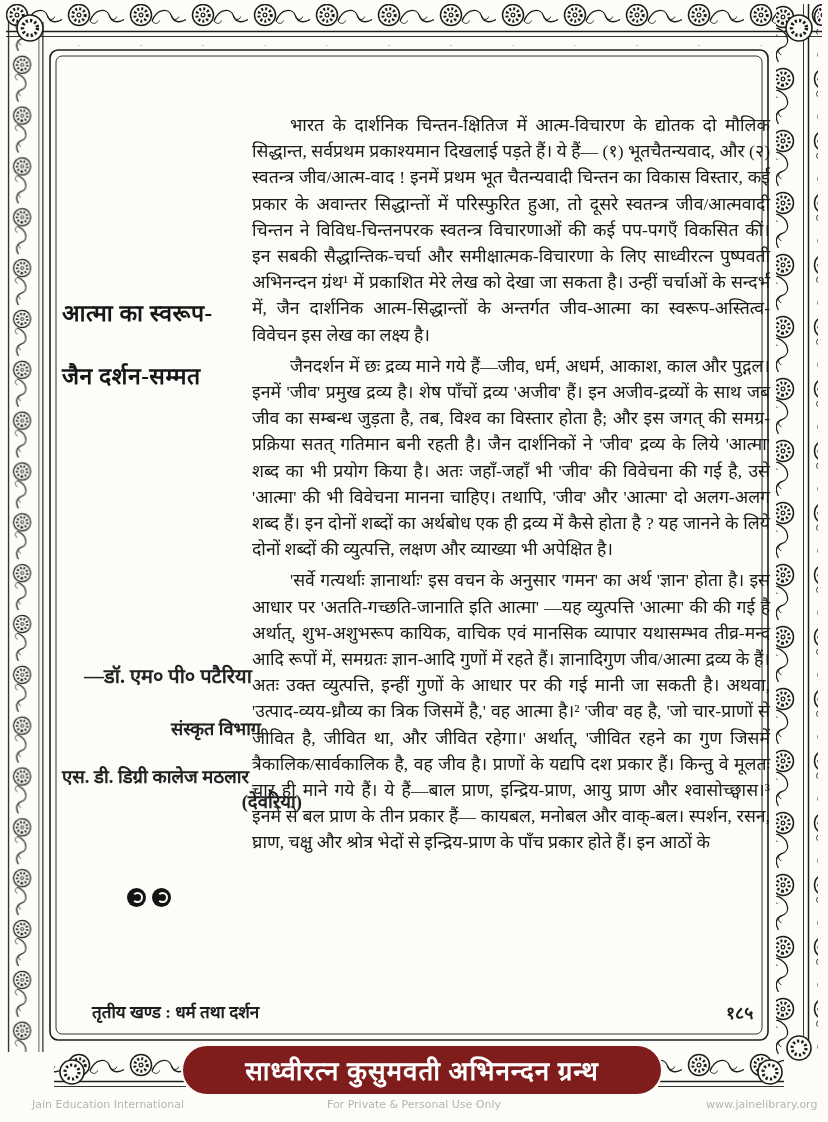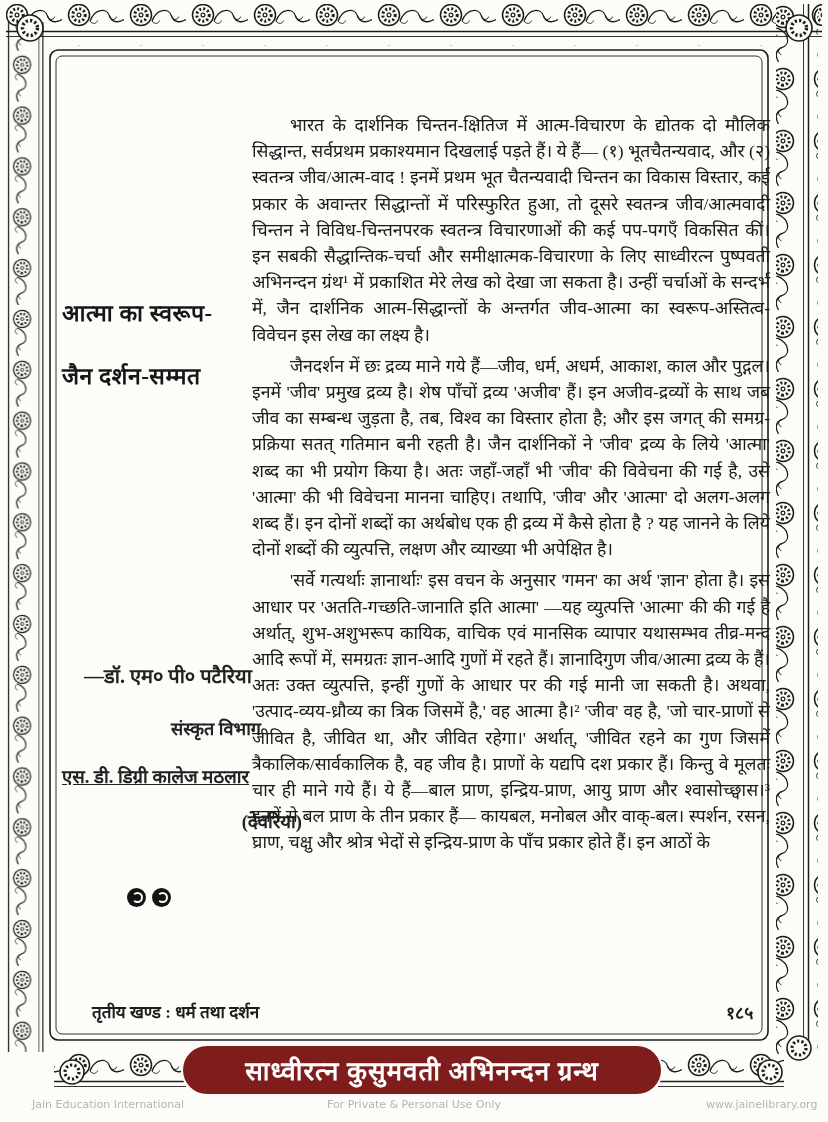--- a/index.html
+++ b/index.html
@@ -17,21 +17,21 @@
 
   
   #sidebar-title { left:62px; top:296px; width:200px; }
   #sidebar-title div {
     font-size:23px; font-weight:bold; letter-spacing:.5px;
     margin-bottom:31px; white-space:nowrap; color:#161616;
   }
   #author-block { left:62px; top:662px; width:248px; font-weight:bold; color:#222; }
   #author-block .a-name   { font-size:20px; padding-left:22px; margin-bottom:27px; white-space:nowrap; }
   #author-block .a-dept   { font-size:18px; text-align:center; padding-left:60px; margin-bottom:23px; }
-  #author-block .a-college{ font-size:18.5px; margin-bottom:20px; white-space:nowrap;text-decoration:underline; }
+  #author-block .a-college{ font-size:18.5px; white-space:nowrap; }
   #author-block .a-city   { font-size:18.5px; text-align:right; padding-right:8px; }
 
   #ornament-pair { left:127px; top:888px; display:flex; gap:6px; }
   .rosette-dot {
     width:19px; height:19px; background:#141414; border-radius:50%;
     position:relative;
   }
   .rosette-dot::after {
     content:""; position:absolute; left:5px; top:4px;
     width:7px; height:7px; border:2px solid #fcfcf9; border-radius:50%;

